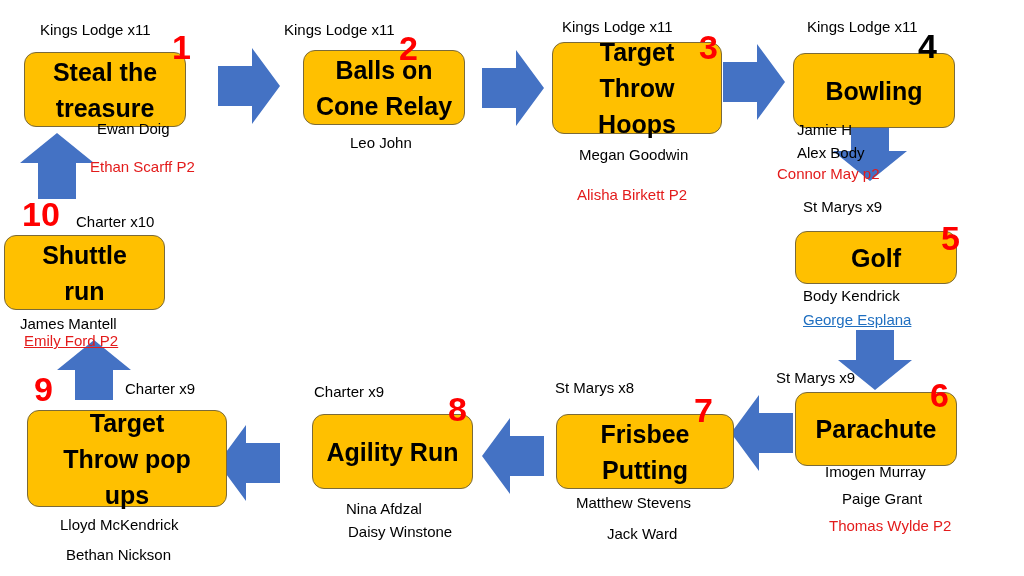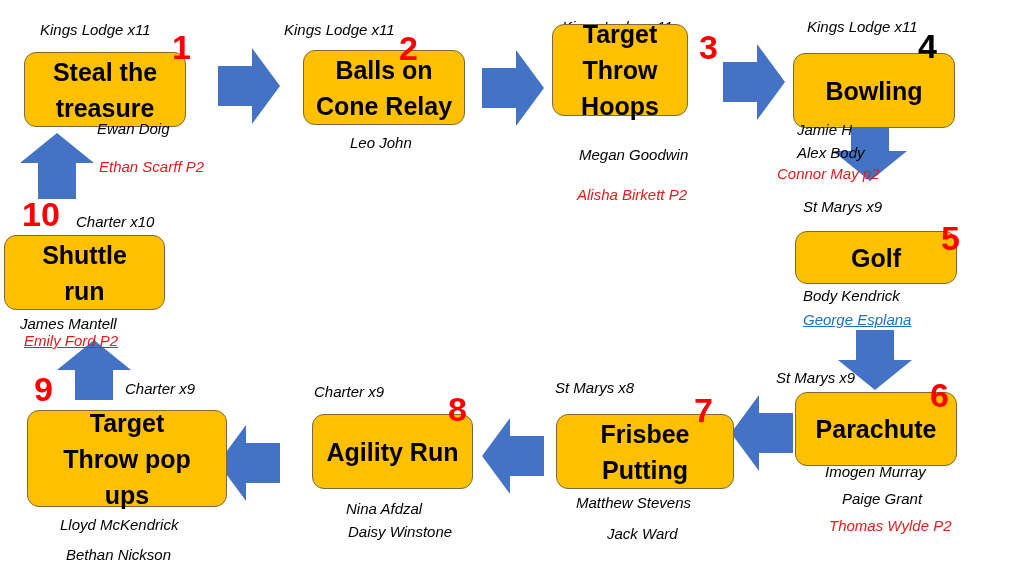--- a/index.html
+++ b/index.html
@@ -1,21 +1,21 @@
 <!DOCTYPE html>
 <html><head>
 <meta charset="utf-8">
 <style>
   html, body { margin:0; padding:0; }
   body { width:1024px; height:576px; position:relative; background:#ffffff; overflow:hidden;
          font-family:"Liberation Sans", "DejaVu Sans", sans-serif; }
   .box { position:absolute; background:#FFC000; border:1.5px solid #7a6a3a; border-radius:12px;
          box-sizing:border-box; display:flex; align-items:center; justify-content:center; text-align:center;
          font-weight:bold; font-size:25px; line-height:36px; color:#000; overflow:visible; }
-  .lbl { position:absolute; font-size:15px; color:#000; white-space:nowrap;font-style:italic; }
+  .lbl { position:absolute; font-size:15px; color:#000; white-space:nowrap; }
   .red { color:#E31B1B; }
   .blue-link { color:#1F6FC0; text-decoration:underline; }
   .red-link { color:#E31B1B; text-decoration:underline; }
   .num { position:absolute; font-weight:bold; font-size:34px; color:#FF0000; line-height:34px; }
   .num.black { color:#000; }
   svg.arrow { position:absolute; overflow:visible; }
   svg.arrow polygon { fill:#4472C4; }
 </style>
 </head>
 <body>
@@ -50,31 +50,31 @@
 <svg class="arrow" style="left:20px;top:133px;width:74px;height:66px" viewBox="0 0 74 66">
     <polygon points="37,0 74,30 56,30 56,66 18,66 18,30 0,30"></polygon>
   </svg>
 
 <div class="lbl" style="left:40px;top:21px">Kings Lodge x11</div>
 <div class="box" style="left:24px;top:52px;width:162px;height:75px">
     <span style="width:130px">Steal the treasure</span>
   </div>
 <div class="num" style="left:172px;top:30px">1</div>
 <div class="lbl" style="left:97px;top:120px">Ewan Doig</div>
-<div class="lbl red" style="left:99px;top:158px">Ethan Scarff P2</div>
+<div class="lbl red" style="left:90px;top:158px">Ethan Scarff P2</div>
 
 <div class="lbl" style="left:284px;top:21px">Kings Lodge x11</div>
 <div class="box" style="left:303px;top:50px;width:162px;height:75px">
     <span style="width:150px">Balls on Cone Relay</span>
   </div>
 <div class="num" style="left:399px;top:31px">2</div>
 <div class="lbl" style="left:350px;top:134px">Leo John</div>
 
 <div class="lbl" style="left:562px;top:18px">Kings Lodge x11</div>
-<div class="box" style="left:552px;top:24px;width:136px;height:92px">
+<div class="box" style="left:552px;top:42px;width:170px;height:92px">
     <span style="width:100px">Target Throw Hoops</span>
   </div>
 <div class="num" style="left:699px;top:30px">3</div>
 <div class="lbl" style="left:579px;top:146px">Megan Goodwin</div>
 <div class="lbl red" style="left:577px;top:186px">Alisha Birkett P2</div>
 
 <div class="lbl" style="left:807px;top:18px">Kings Lodge x11</div>
 <div class="box" style="left:793px;top:53px;width:162px;height:75px">
     <span>Bowling</span>
   </div>

